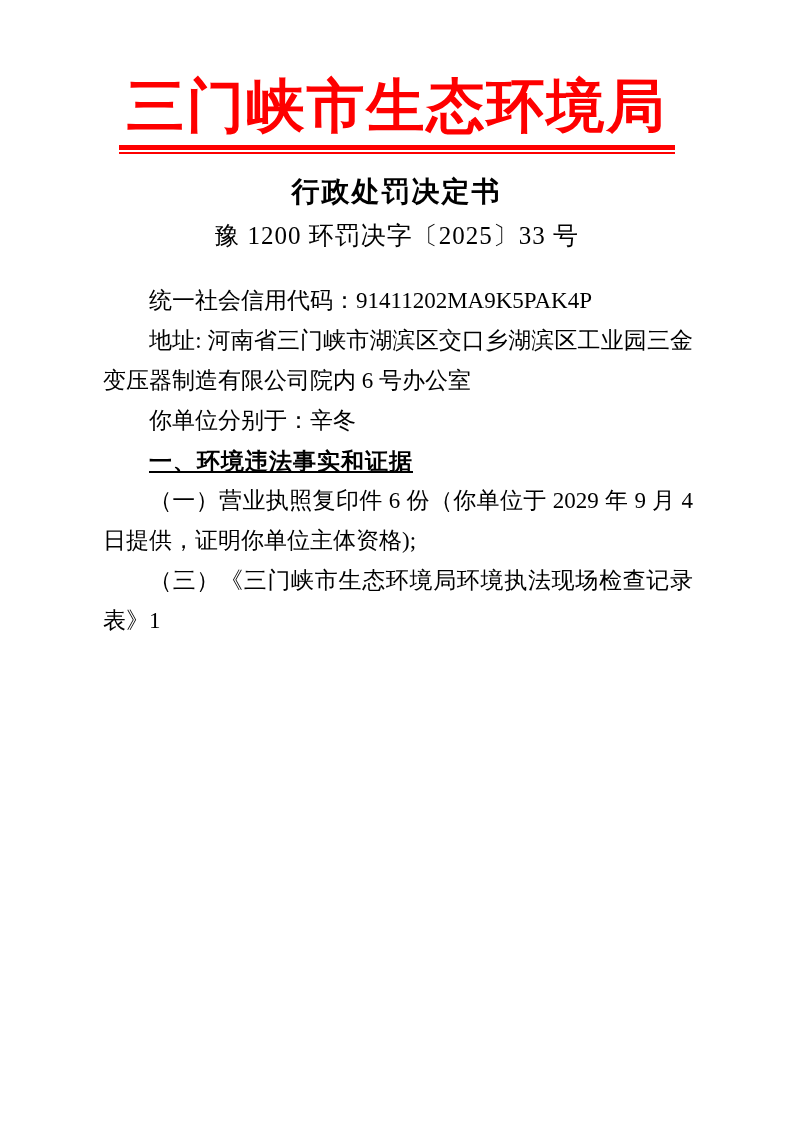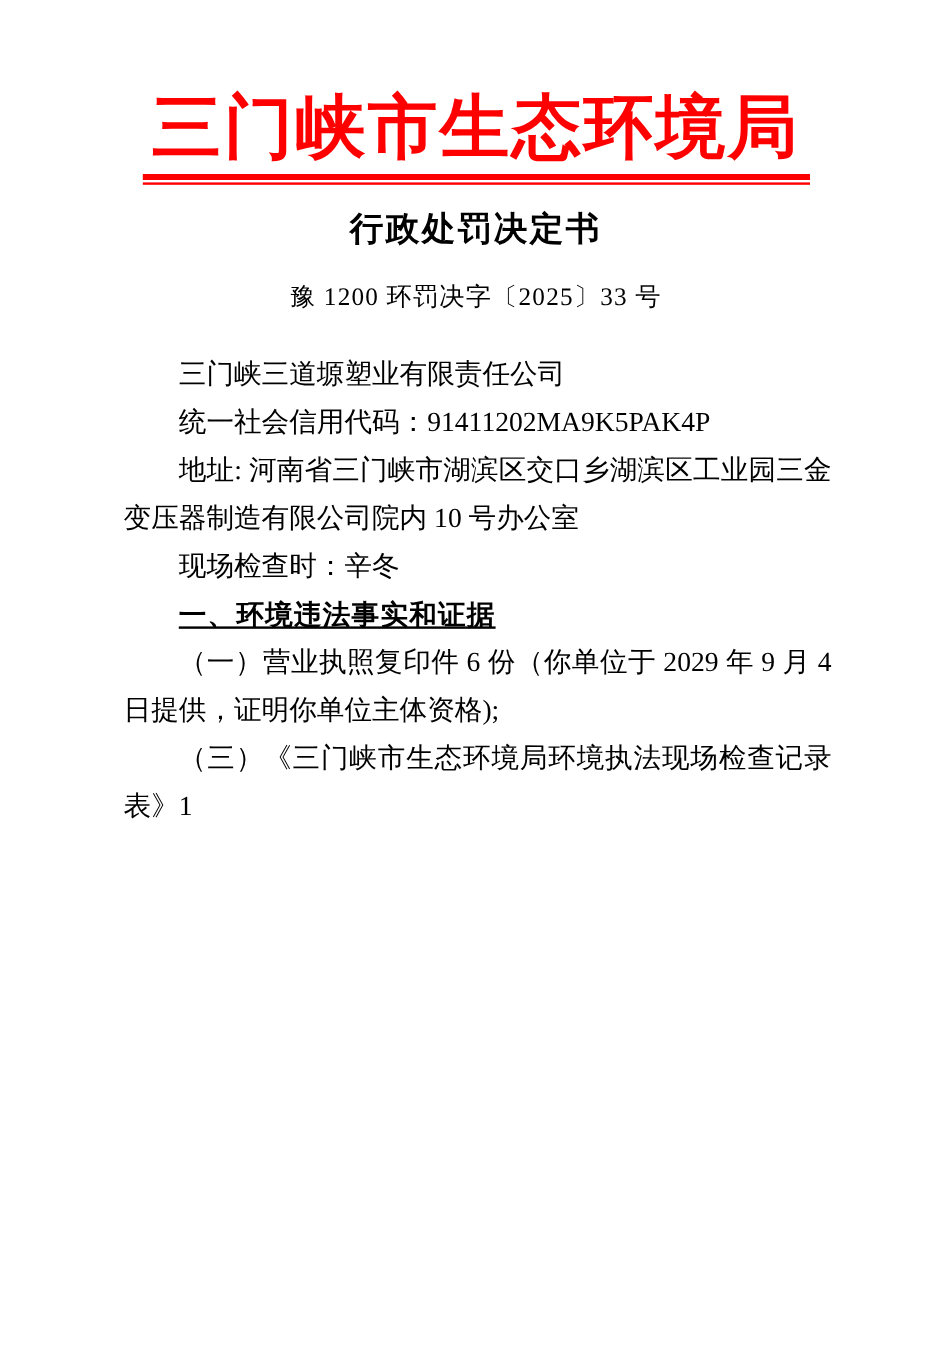--- a/index.html
+++ b/index.html
@@ -45,22 +45,22 @@
     background: var(--accent, #fe0000);
   }
   .doc-title {
     margin: 20px 0 0 0;
     font-size: 28px;
     font-weight: bold;
     line-height: 36px;
     letter-spacing: 2px;
   }
   .doc-number {
-    margin-top: 24px;
-    font-size: 21px;
+    margin-top: 13px;
+    font-size: 25px;
     line-height: 26px;
     letter-spacing: 1px;
   }
   
   .doc-body {
     margin: 32px 100px 0 103px;
     font-size: 23px;
     line-height: 40px;
     text-align: justify;
   }
@@ -115,24 +115,23 @@
     <div class="agency-title">三门峡市生态环境局</div>
     <div class="header-rule">
       <div class="rule-thick"></div>
       <div class="rule-thin"></div>
     </div>
     <h1 class="doc-title">行政处罚决定书</h1>
     <div class="doc-number">豫 1200 环罚决字〔2025〕33 号</div>
   </header>
 
   <main class="doc-body">
-    <p>三门峡三道塬塑业有限责任公司</p>
     <p>统一社会信用代码：91411202MA9K5PAK4P</p>
-    <p>地址: 河南省三门峡市湖滨区交口乡湖滨区工业园三金变压器制造有限公司院内 10 号办公室</p>
-    <p>现场检查时：辛冬</p>
+    <p>地址: 河南省三门峡市湖滨区交口乡湖滨区工业园三金变压器制造有限公司院内 6 号办公室</p>
+    <p>你单位分别于：辛冬</p>
 
     <p class="section-heading">一、环境违法事实和证据</p>
 
 
     <p>（一）营业执照复印件 6 份（你单位于 2029 年 9 月 4 日提供，证明你单位主体资格);</p>
     <p>（三）《三门峡市生态环境局环境执法现场检查记录表》1</p>
   </main>
 
   <footer class="doc-footer">
     <div class="footer-rule-thin"></div>

